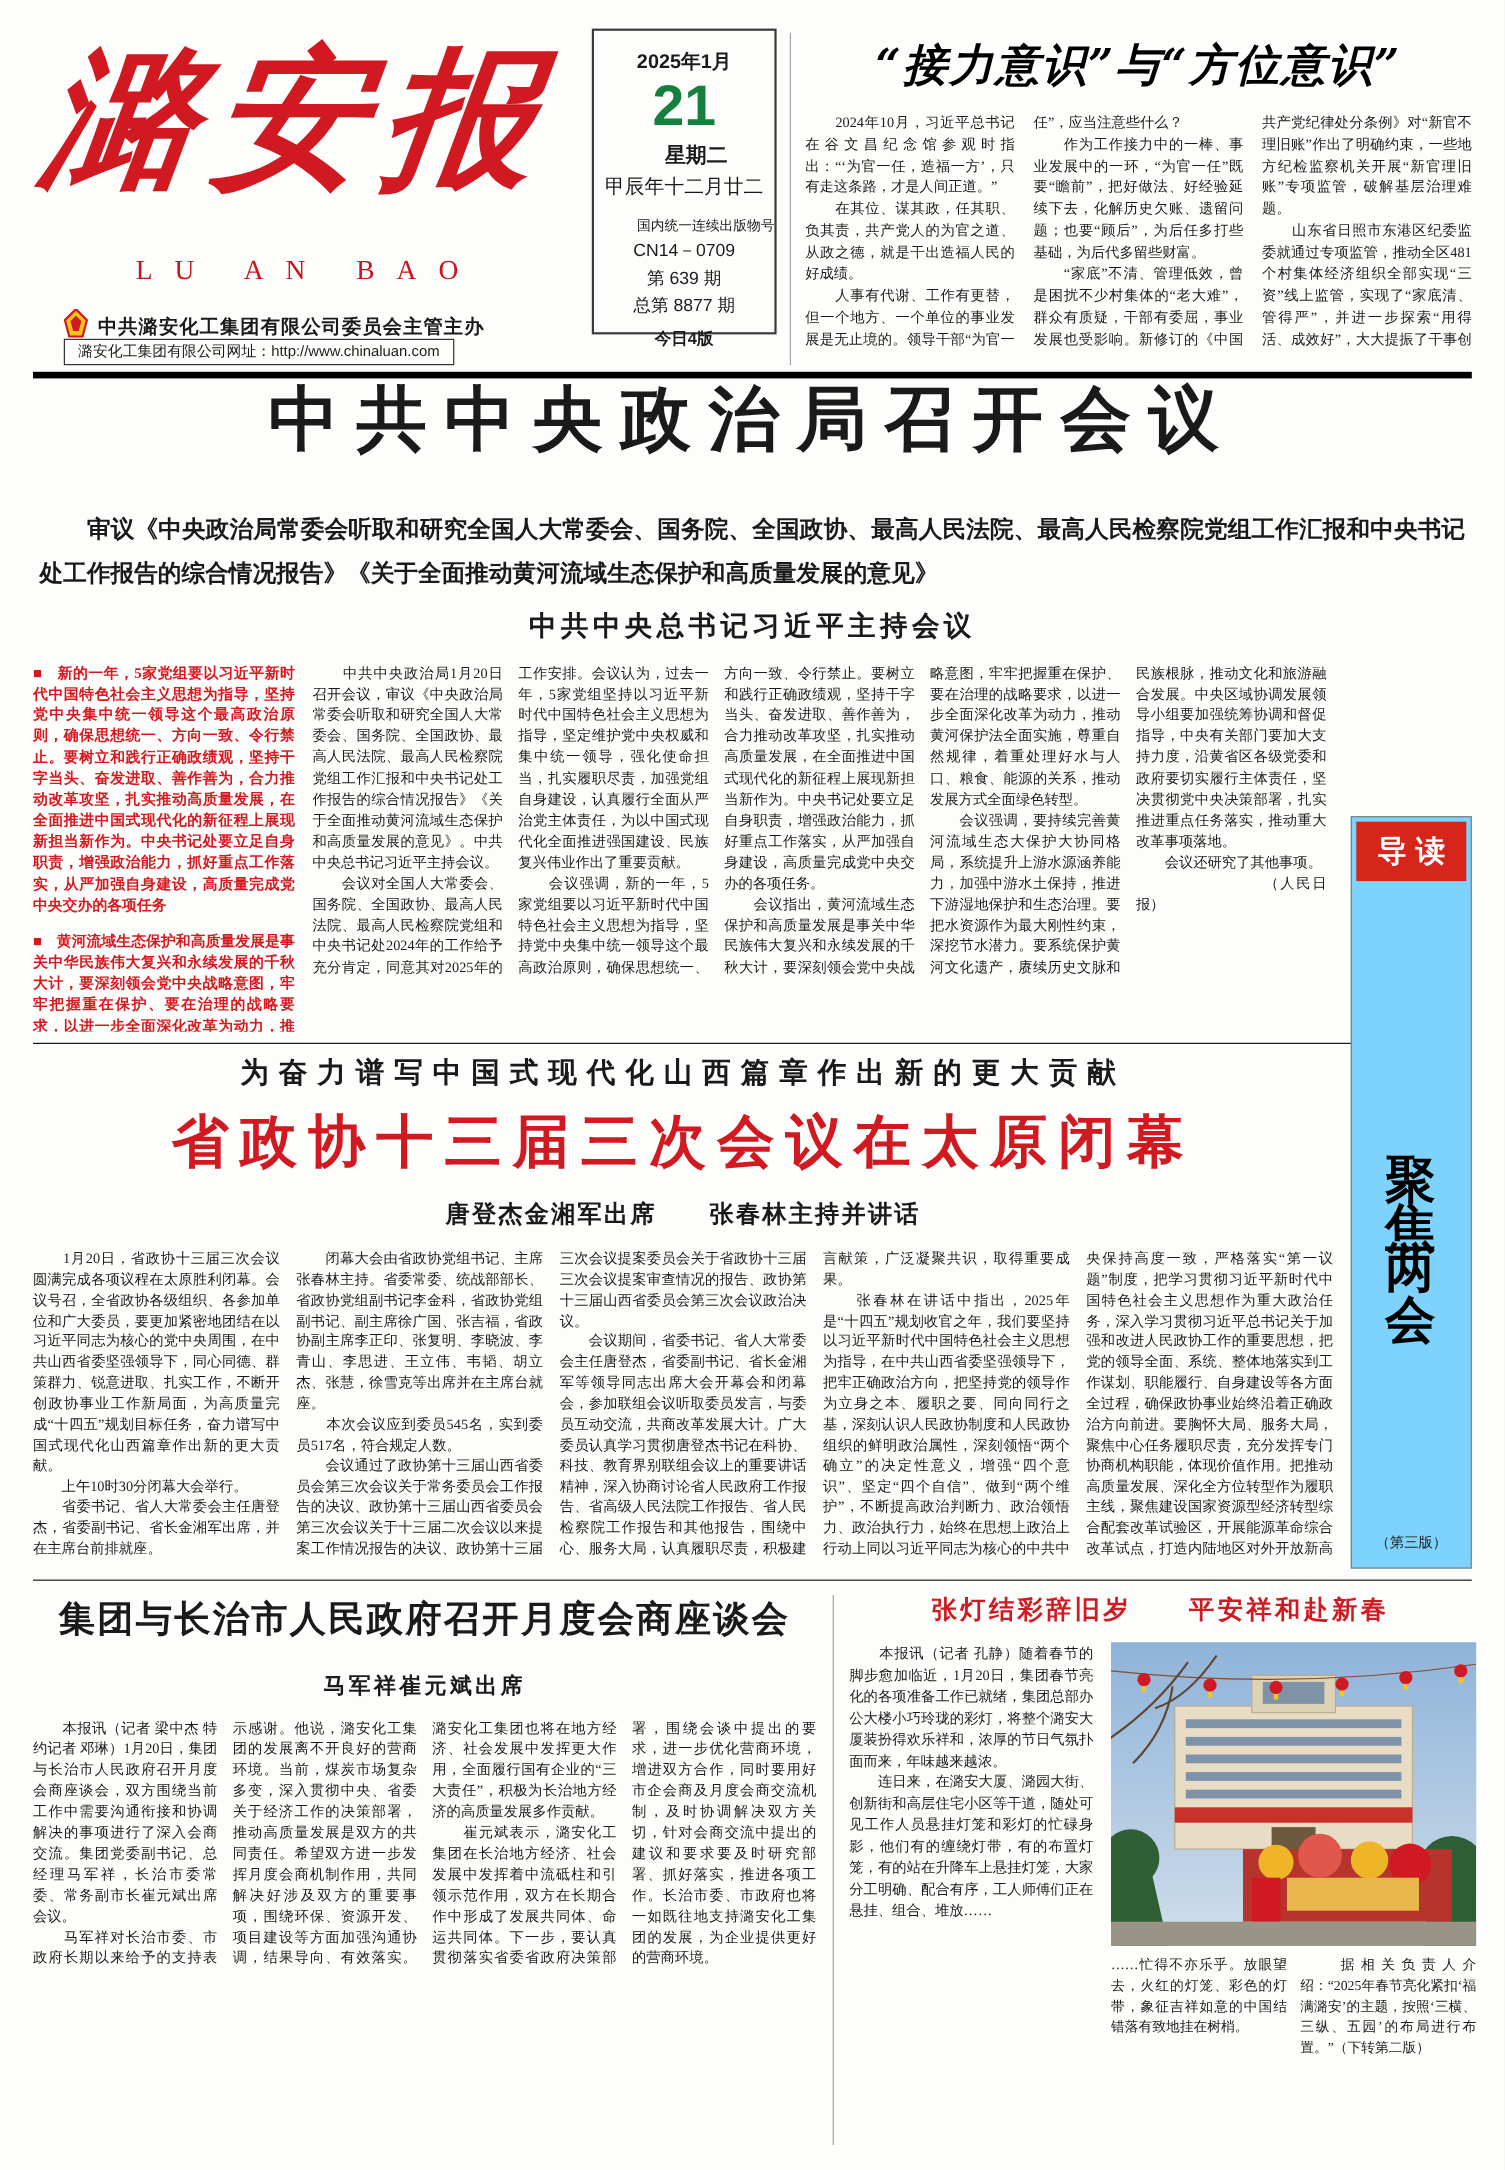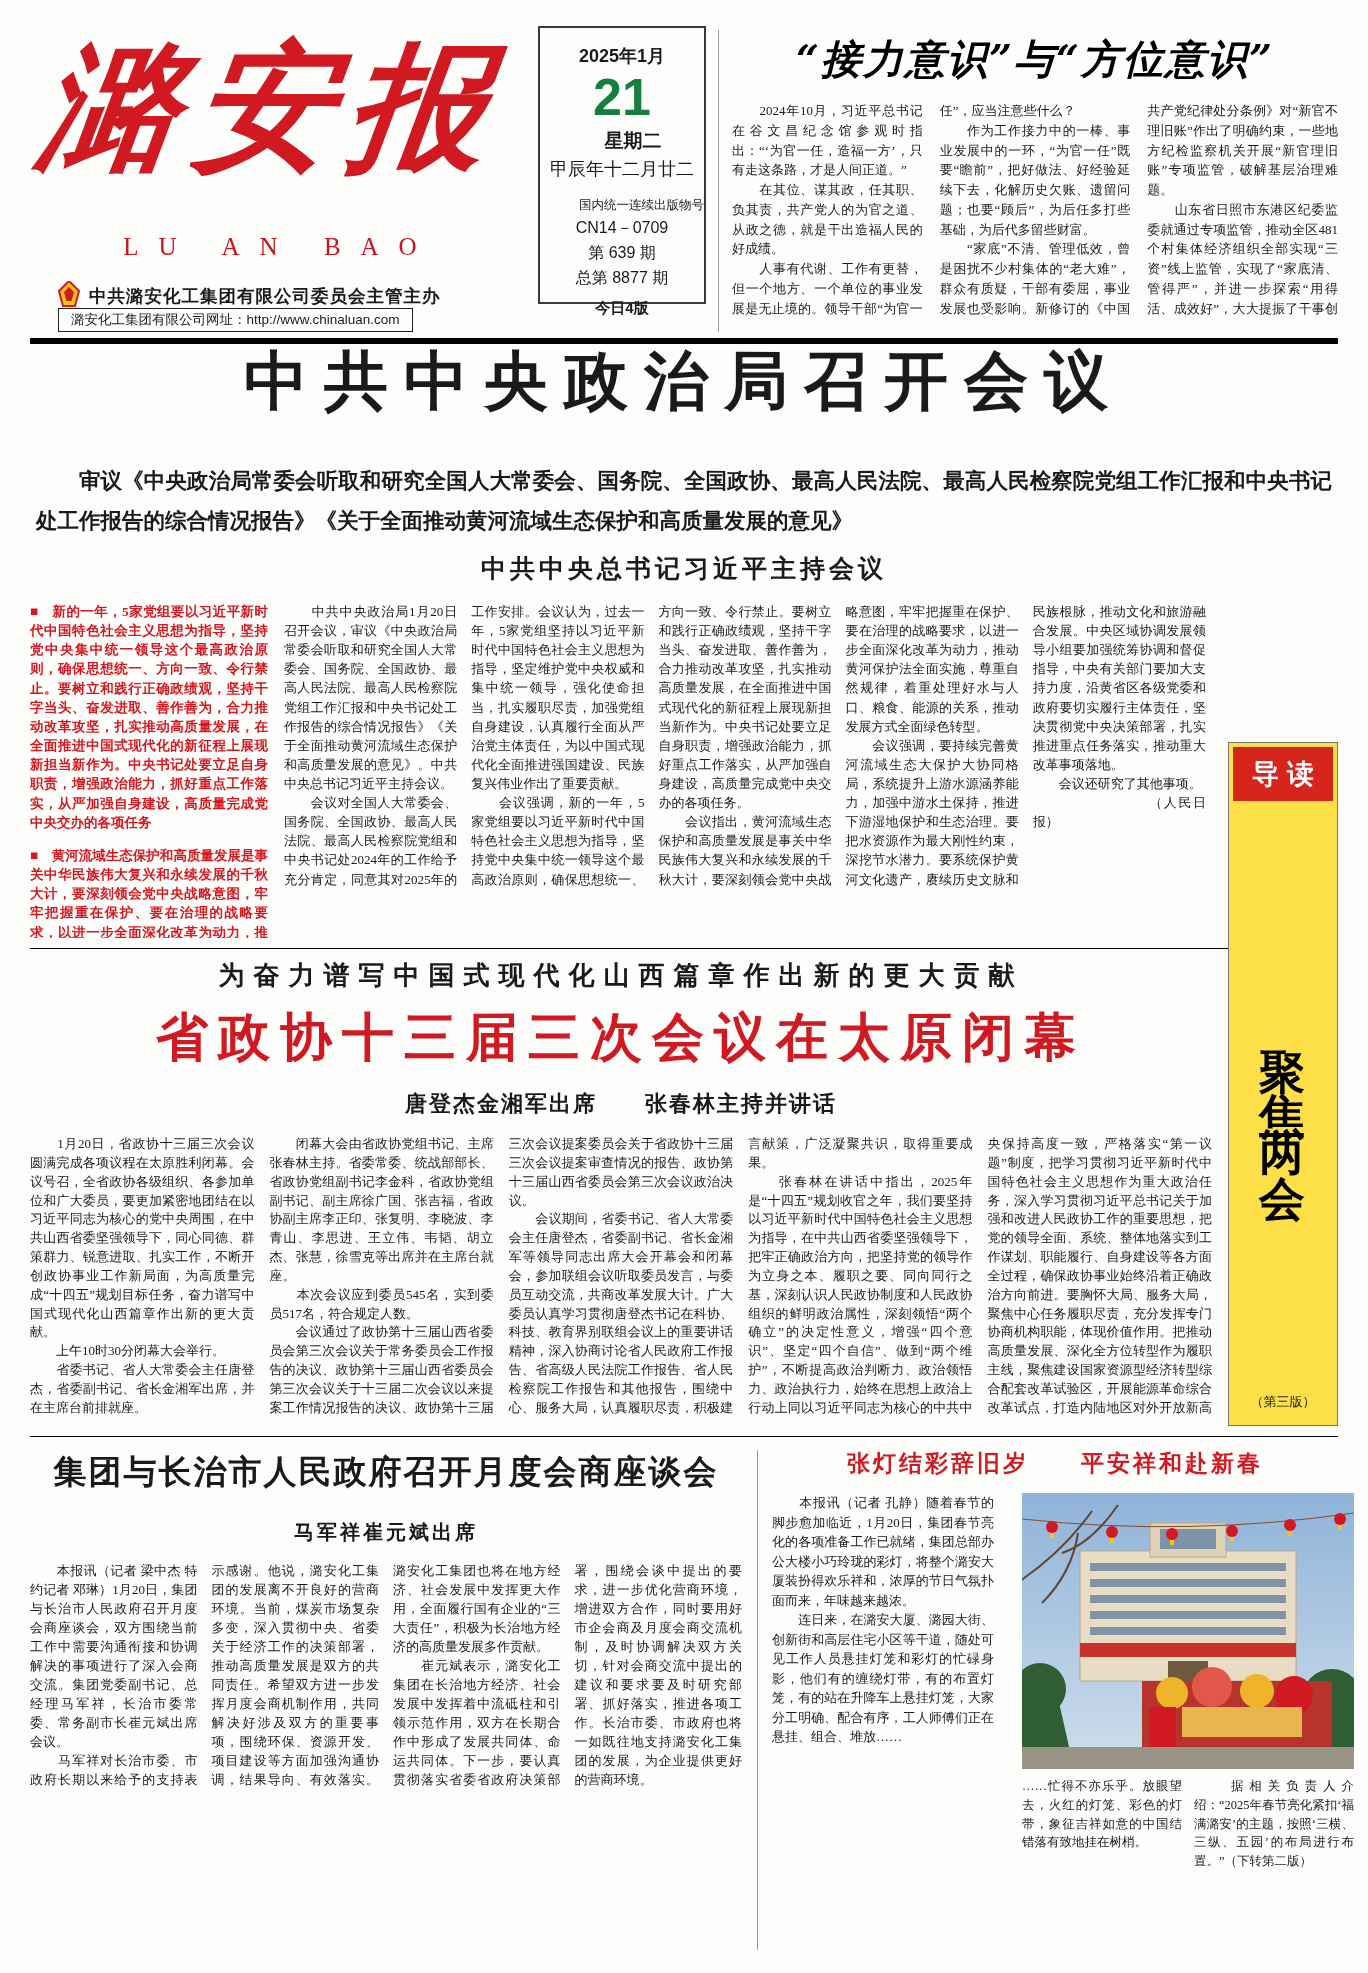--- a/index.html
+++ b/index.html
@@ -99,21 +99,21 @@
   }
   .s2-byline { text-align:center; margin-top:16px; font-size:22px; font-weight:bold; letter-spacing:2px; }
   .s2-body {
     margin-top:16px; height:296px; overflow:hidden;
     column-count:5; column-gap:15px; font-size:13px; line-height:1.45;
   }
 
   
   .sidebar {
     left:1228px; top:742px; width:110px; height:684px;
-    border:1px solid #777; background:#fde047;
+    border:1px solid #777; background:#7dd3fc;
   }
   .daodu {
     margin:4px; background:#d6251b; color:#fff; text-align:center;
     font-size:27px; font-weight:900; letter-spacing:8px; padding:9px 0 9px 8px;
     font-family:"Liberation Sans",sans-serif;
   }
   .sidebar-title {
     writing-mode:vertical-rl; margin:36px auto 0; height:520px;
     font-size:46px; font-weight:900; letter-spacing:42px; text-align:center;
     font-family:"Liberation Sans",sans-serif; color:#000;
@@ -138,21 +138,21 @@
   
   .bottom-right { left:772px; top:1448px; width:566px; }
   .br-kicker {
     text-align:center; color:#d01920; font-size:23px; font-weight:bold; letter-spacing:3px;
     font-family:"Liberation Sans",sans-serif;
   }
   .br-headline {
     text-align:center; margin-top:8px; font-size:40px; font-weight:900; letter-spacing:3px;
     font-family:"Liberation Serif",serif;
   }
-  .br-content { margin-top:14px; display:flex; gap:28px; }
+  .br-content { margin-top:14px; display:flex; gap:16px; }
   .br-textcol { width:222px; flex:none; font-size:13px; line-height:1.5; height:398px; overflow:hidden; }
   .br-right { flex:1; }
   .photo { width:332px; height:276px; background:#9ab7d8; overflow:hidden; position:relative; }
   .br-below { display:flex; gap:12px; margin-top:8px; }
   .br-below div { flex:1; font-size:12.5px; line-height:1.5; height:108px; overflow:hidden; }
 </style>
 </head>
 <body>
 
 <div id="page">

